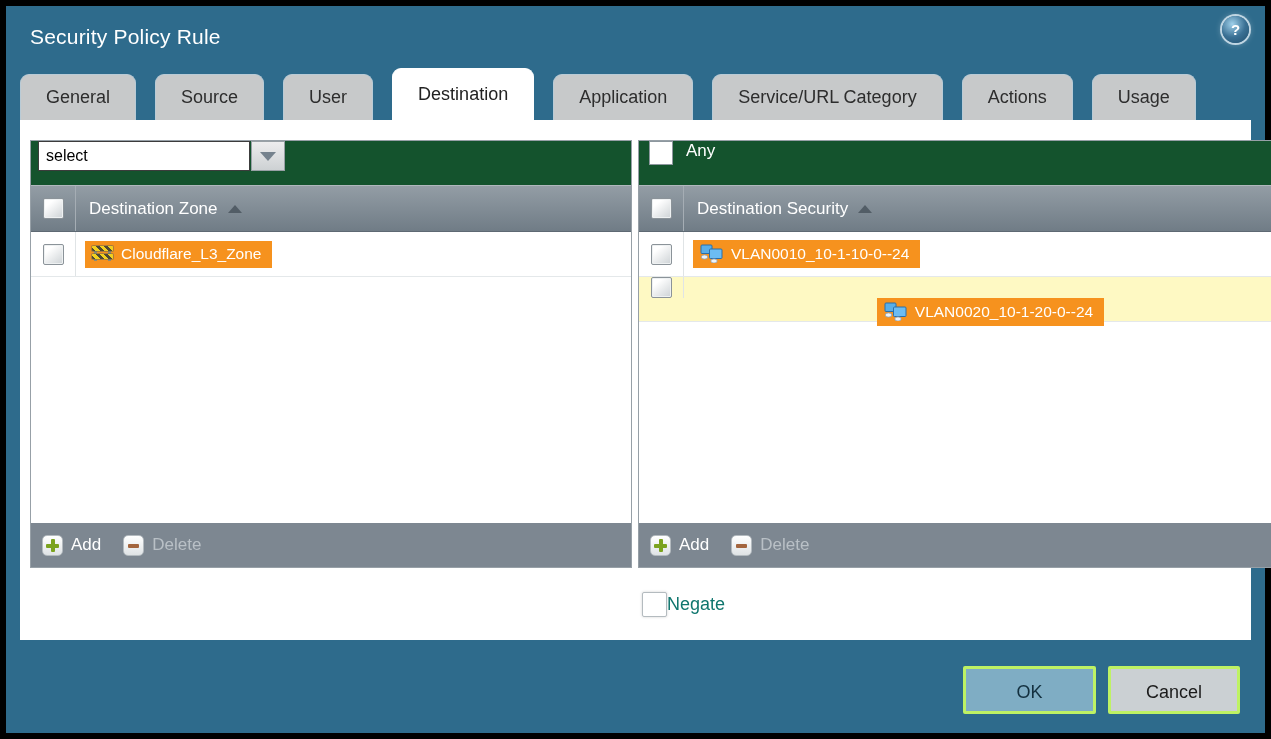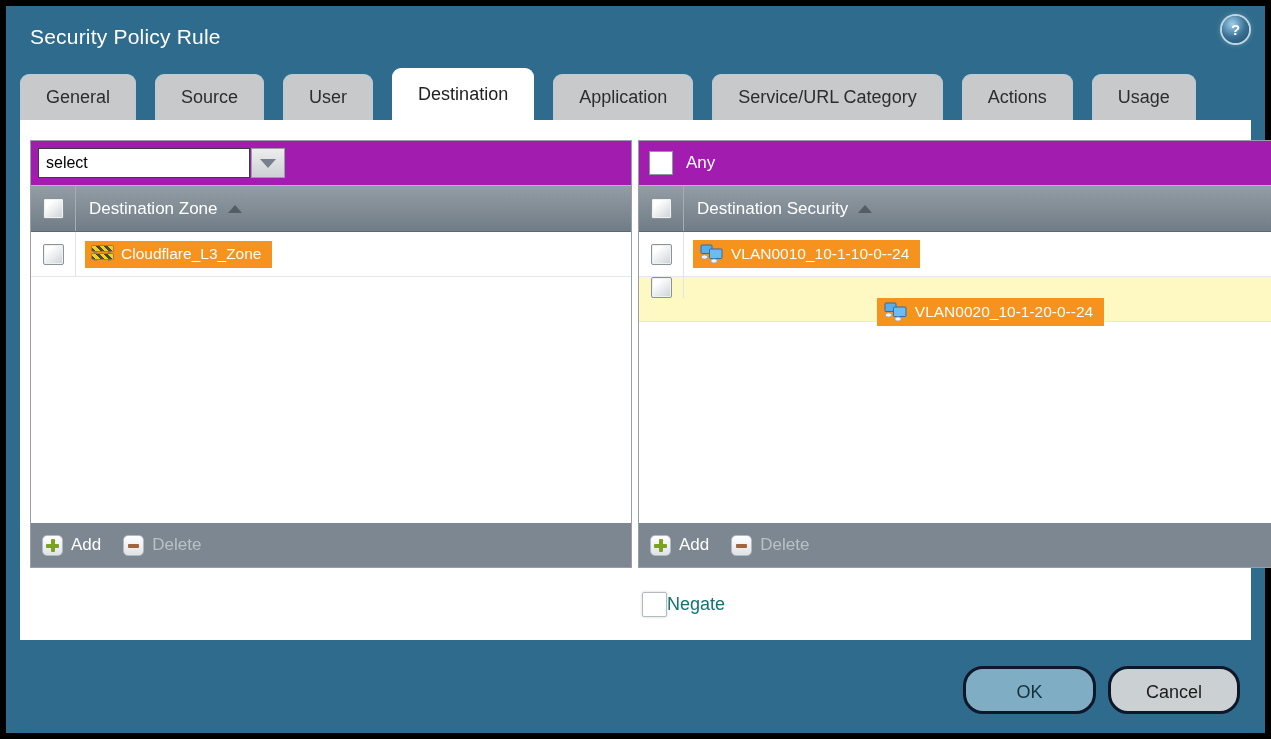--- a/index.html
+++ b/index.html
@@ -34,21 +34,21 @@
   
   .content{position:absolute;left:14px;right:14px;top:114px;bottom:93px;background:#fff;}
 
   .panel{
     position:absolute;top:20px;height:428px;border:1px solid #97a0a7;
     display:flex;flex-direction:column;box-sizing:border-box;background:#fff;
   }
   .panel.left{left:10px;width:602px;}
   .panel.right{left:618px;width:696px;}
 
-  .panel-top{height:44px;background:#a21caf;display:flex;align-items:center;padding:0 7px;flex:0 0 auto;}
+  .panel-top{height:44px;background:#14532d;display:flex;padding:0 7px;flex:0 0 auto;}
 
   .combo{display:flex;align-items:stretch;}
   .combo-input{
     width:212px;height:30px;box-sizing:border-box;border:1px solid #3c3c3c;
     font-size:16px;padding:0 7px;color:#000;background:#fff;font-family:inherit;outline:none;
   }
   .combo-btn{
     width:34px;height:30px;box-sizing:border-box;margin-left:1px;
     background:linear-gradient(#ededee,#cdd1d3);border:1px solid #98a0a5;
     display:flex;align-items:center;justify-content:center;cursor:pointer;
@@ -109,21 +109,21 @@
   .sq.plus::before{content:"";position:absolute;left:3px;top:8px;width:13px;height:4px;background:#7ba31f;border-radius:1px;}
   .sq.plus::after{content:"";position:absolute;left:7.5px;top:3.5px;width:4px;height:13px;background:#7ba31f;border-radius:1px;}
   .sq.minus::before{content:"";position:absolute;left:4px;top:8px;width:11px;height:4px;background:#a3653e;border-radius:1px;}
 
   .negate{position:absolute;left:622px;top:472px;display:flex;align-items:center;font-size:18px;color:#0f766e;}
   .cb-negate{width:23px;height:23px;background:#fff;border:1px solid #b4bbbf;border-radius:2px;cursor:pointer;
              box-shadow:0 0 3px rgba(0,0,0,.18);}
 
   
   .btn{
-    position:absolute;height:48px;box-sizing:border-box;border-radius:20px;border:3px solid #0f172a;
+    position:absolute;height:48px;box-sizing:border-box;border-radius:2px;border:3px solid #bef264;
     font-size:18px;font-family:inherit;cursor:pointer;padding:13px;
   }
   .btn.ok{right:169px;bottom:19px;width:133px;background:#7fadc4;color:#13303f;}
   .btn.cancel{right:25px;bottom:19px;width:132px;background:#cbd0d3;color:#1b1b1b;}
 </style>
 </head>
 <body>
 
 <div class="dialog">
 

